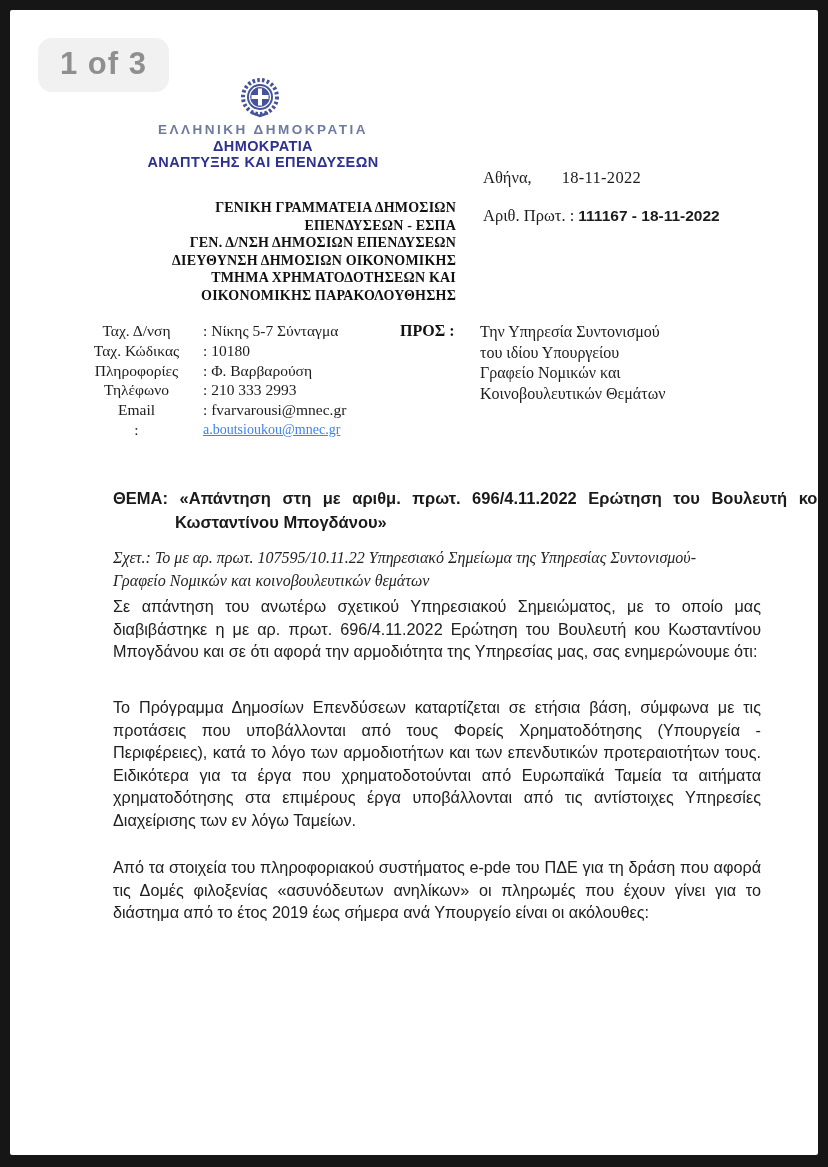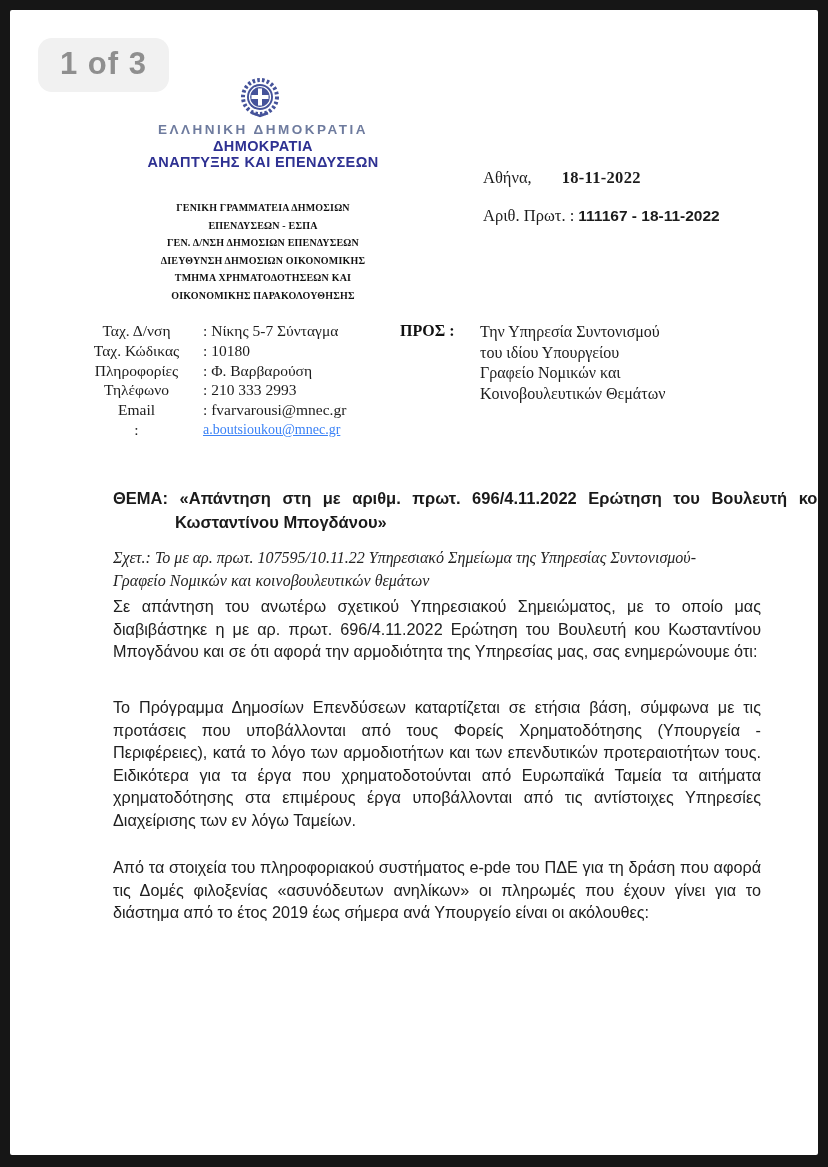--- a/index.html
+++ b/index.html
@@ -30,26 +30,26 @@
     border-radius:14px;
     letter-spacing:1px;
   }
   
   .emblem{left:228px;top:66px;width:44px;height:44px;}
   .gov-block{left:48px;top:112px;width:410px;text-align:center;font-family:"Liberation Sans", sans-serif;}
   .republic{font-size:13.5px;font-weight:bold;letter-spacing:2.5px;color:#6e7b9e;line-height:16px;}
   .ministry{font-size:14.5px;font-weight:bold;color:#2e3192;letter-spacing:0.4px;line-height:16px;}
   
   .date-row{left:473px;top:158px;font-size:16.5px;color:#1c1c1c;}
-  .date-row .val{font-weight:bold;margin-left:30px;letter-spacing:0.3px;}
+  .date-row .val{font-weight:normal;margin-left:30px;letter-spacing:0.3px;}
   .proto-row{left:473px;top:196px;font-size:16.5px;color:#1c1c1c;}
   .proto-row .val{font-weight:bold;font-family:"Liberation Sans", sans-serif;font-size:15.5px;}
   
-  .dept{left:48px;top:189px;width:410px;text-align:center;
-        font-weight:bold;font-size:10px;color:#111;line-height:17.6px;letter-spacing:0.2px;}
+  .dept{left:36px;top:189px;width:410px;text-align:right;
+        font-weight:bold;font-size:14px;color:#111;line-height:17.6px;letter-spacing:0.2px;}
   
   .contact{left:60px;top:311px;font-size:15.5px;color:#1c1c1c;line-height:19.8px;text-align:center;}
   .contact .row{display:flex;}
   .contact .lbl{width:133px;flex:0 0 133px;}
   .contact .val{white-space:nowrap;}
   .contact .link-row{display:flex;}
   .contact .link-pre{width:133px;flex:0 0 133px;}
   .email-link{color:#3b82f6;text-decoration:underline;font-size:14px;cursor:pointer;}
   
   .pros-label{left:390px;top:312px;font-weight:bold;font-size:16px;color:#111;}

